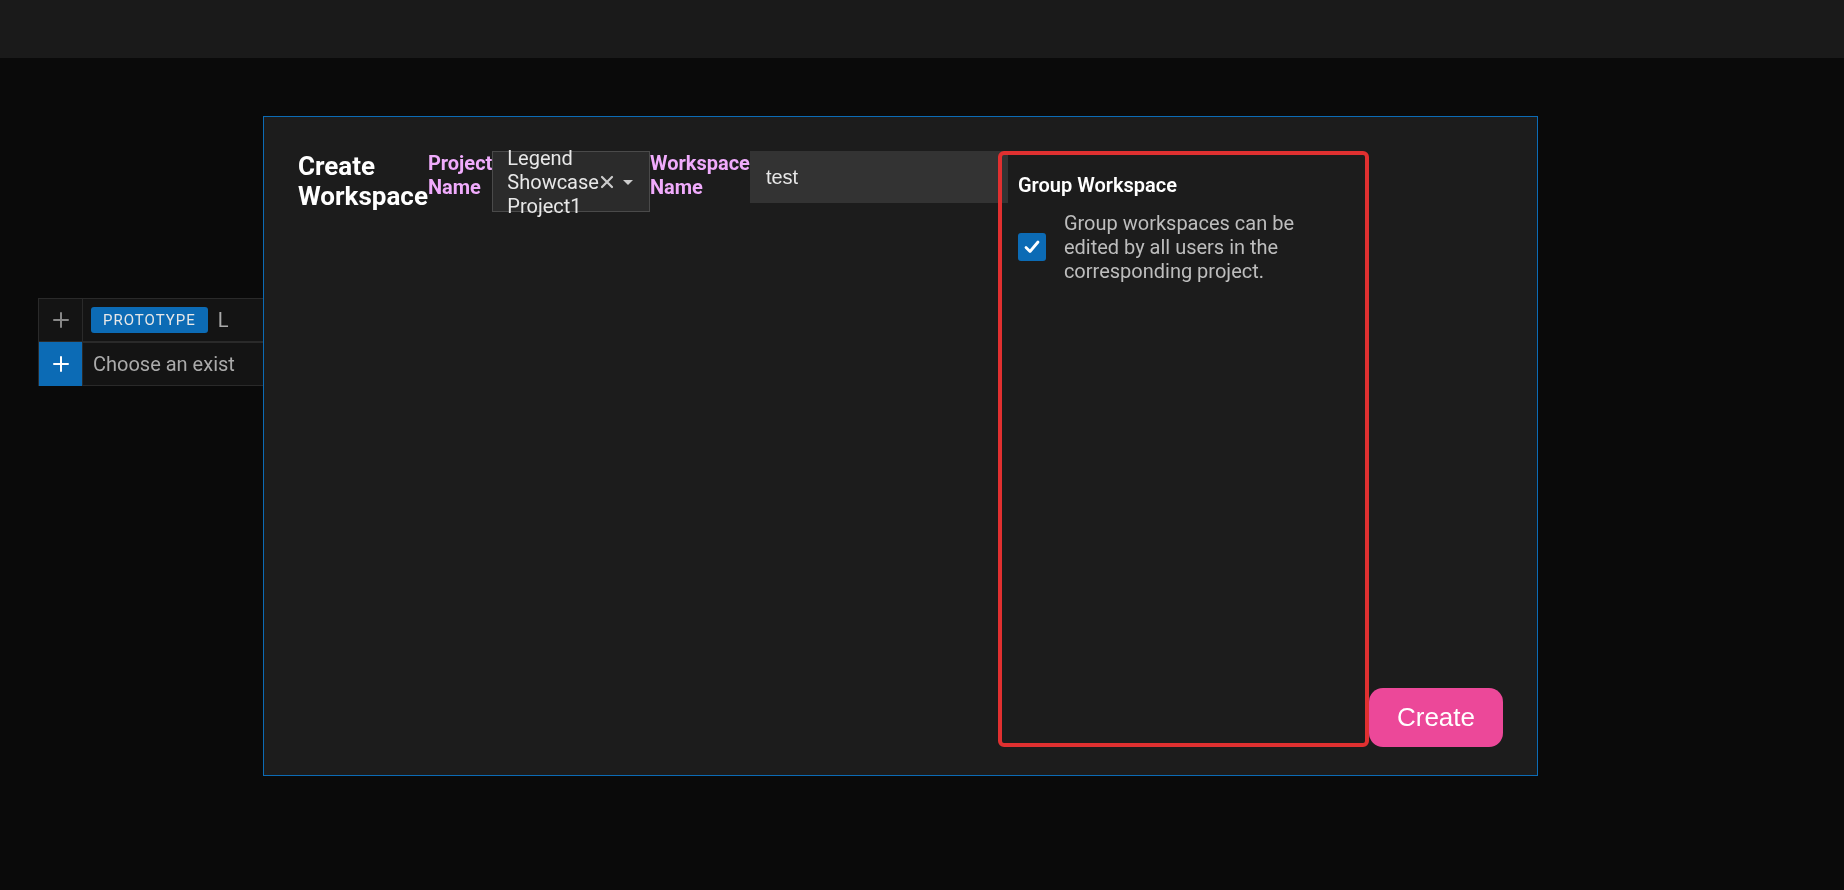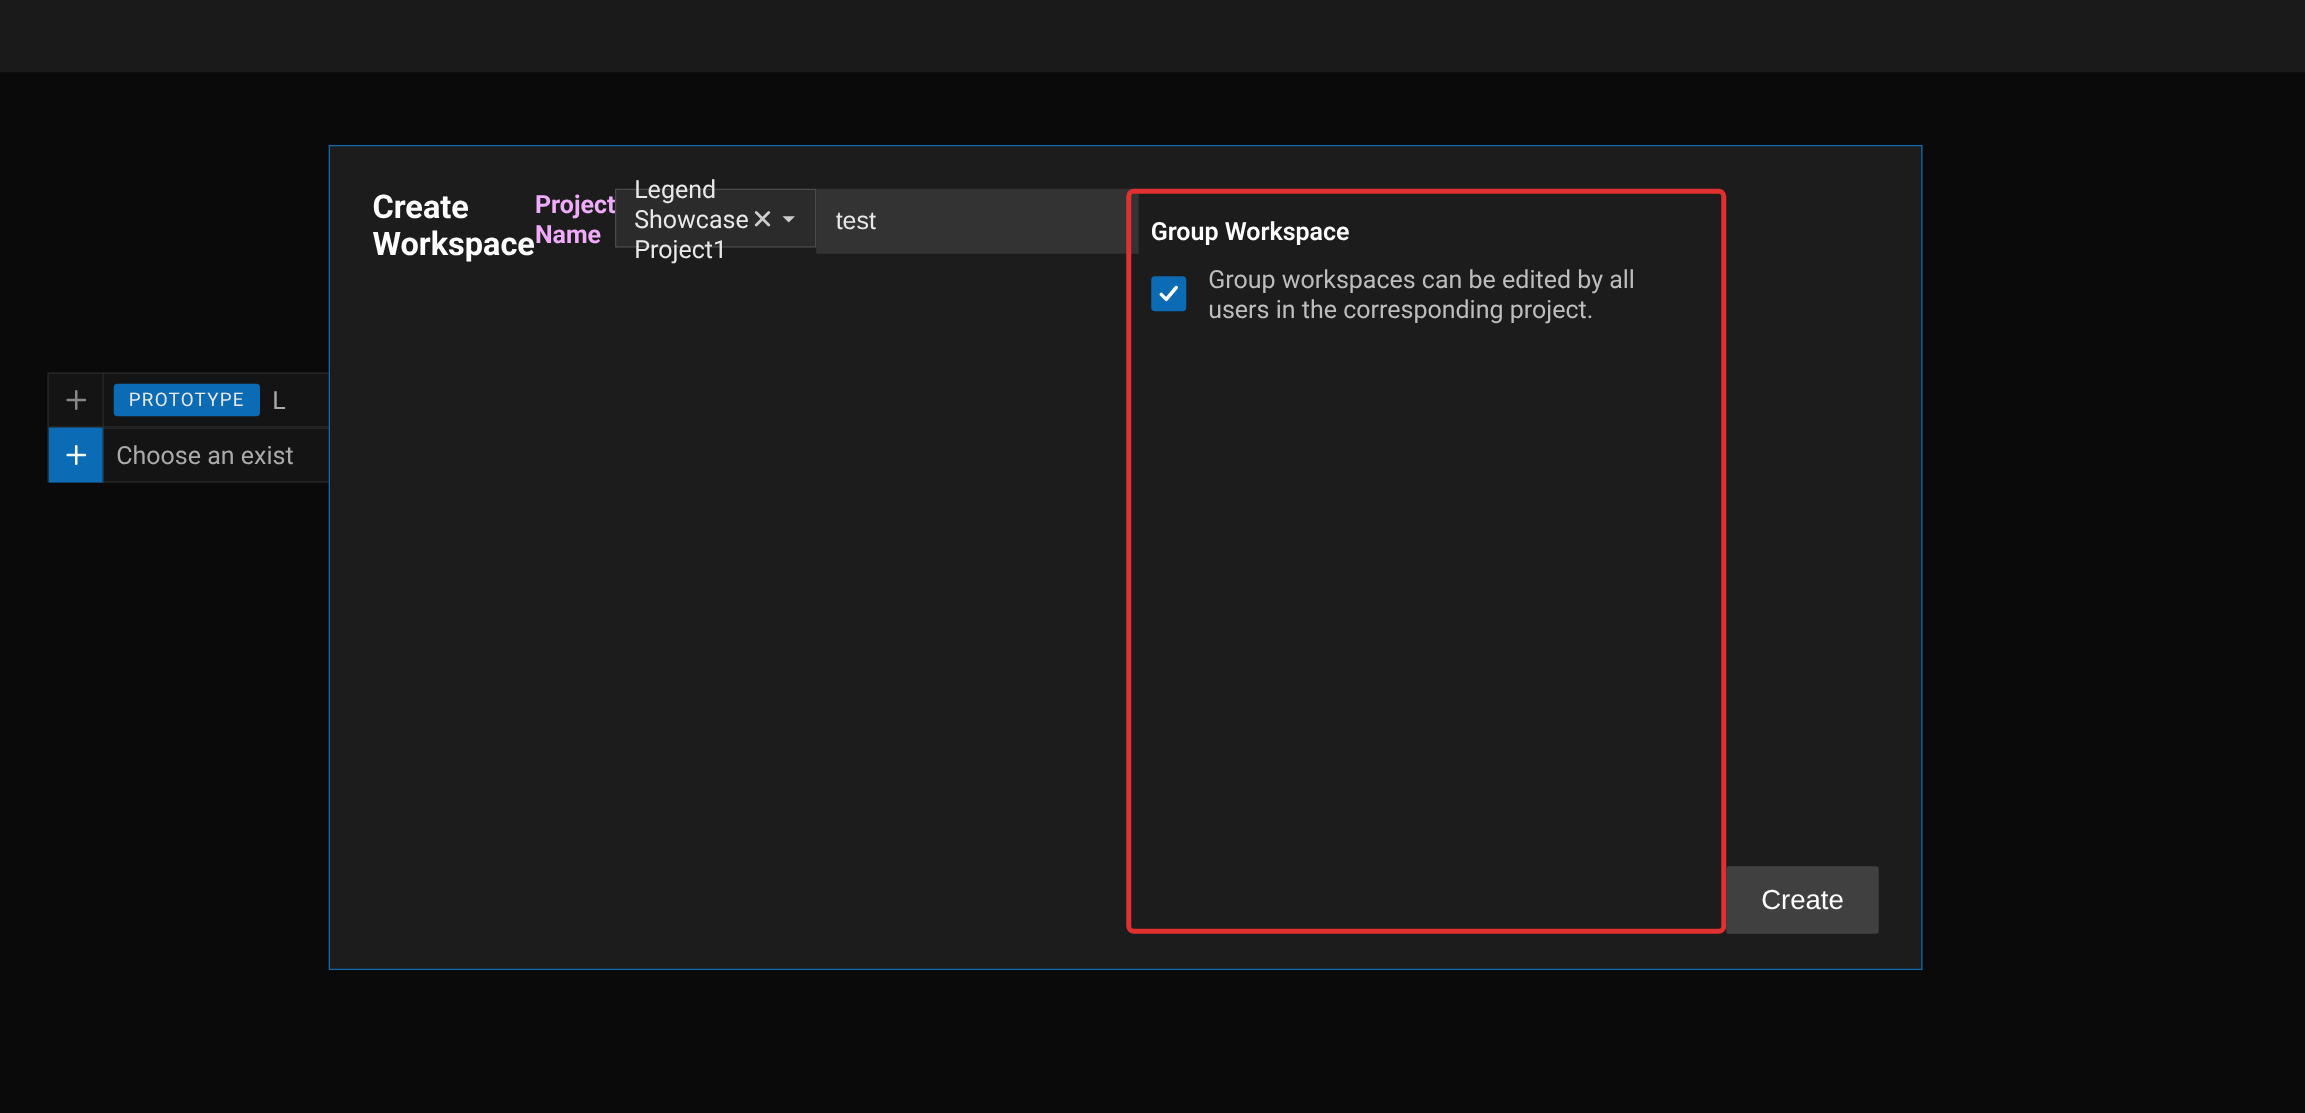--- a/index.html
+++ b/index.html
@@ -85,21 +85,21 @@
   }
   .field-label {
     font-size: 20px;
     font-weight: 700;
     color: #f0abfc;
     margin-bottom: 16px;
   }
   .project-select {
     background: #2b2b2b;
     border: 1px solid #4a4a4a;
-    height: 47px;
+    height: 61px;
     display: flex;
     align-items: center;
     padding: 0 14px;
     margin-bottom: 48px;
     cursor: pointer;
   }
   .project-select-value {
     flex: 1;
     font-size: 20px;
     color: #e8e8e8;
@@ -155,27 +155,27 @@
   .checkbox-label {
     font-size: 20px;
     color: #bdbdbd;
   }
   .modal-footer {
     margin-top: auto;
     display: flex;
     justify-content: flex-end;
   }
   .create-btn {
-    background: #404040;
+    background: #ec4899;
     color: #fff;
     border: none;
-    font-size: 22px;
+    font-size: 26px;
     padding: 14px 28px;
     cursor: pointer;
-    border-radius: 2px;
+    border-radius: 14px;
   }
 </style>
 </head>
 <body>
 
 <div class="topbar"></div>
 
 <div class="content-area">
 
   <div class="bg-rows">
@@ -211,20 +211,21 @@
             </svg>
         </span>
         <span>
           <svg width="14" height="14" viewBox="0 0 14 14">
               <path d="M2 5l5 5 5-5" fill="#ccc"></path>
             </svg>
         </span>
       </div>
     </div>
 
+    <div class="field-label">Workspace Name</div>
     <input class="workspace-input" type="text" value="test" style="">
 
     <div class="group-section">
       <div class="group-title">Group Workspace</div>
       <div class="checkbox-row">
         <div class="checkbox">
           <svg width="20" height="20" viewBox="0 0 20 20">
               <path d="M4 10.5l4 4L16 5" stroke="#fff" stroke-width="2.8" fill="none" stroke-linecap="round" stroke-linejoin="round"></path>
             </svg>
         </div>

